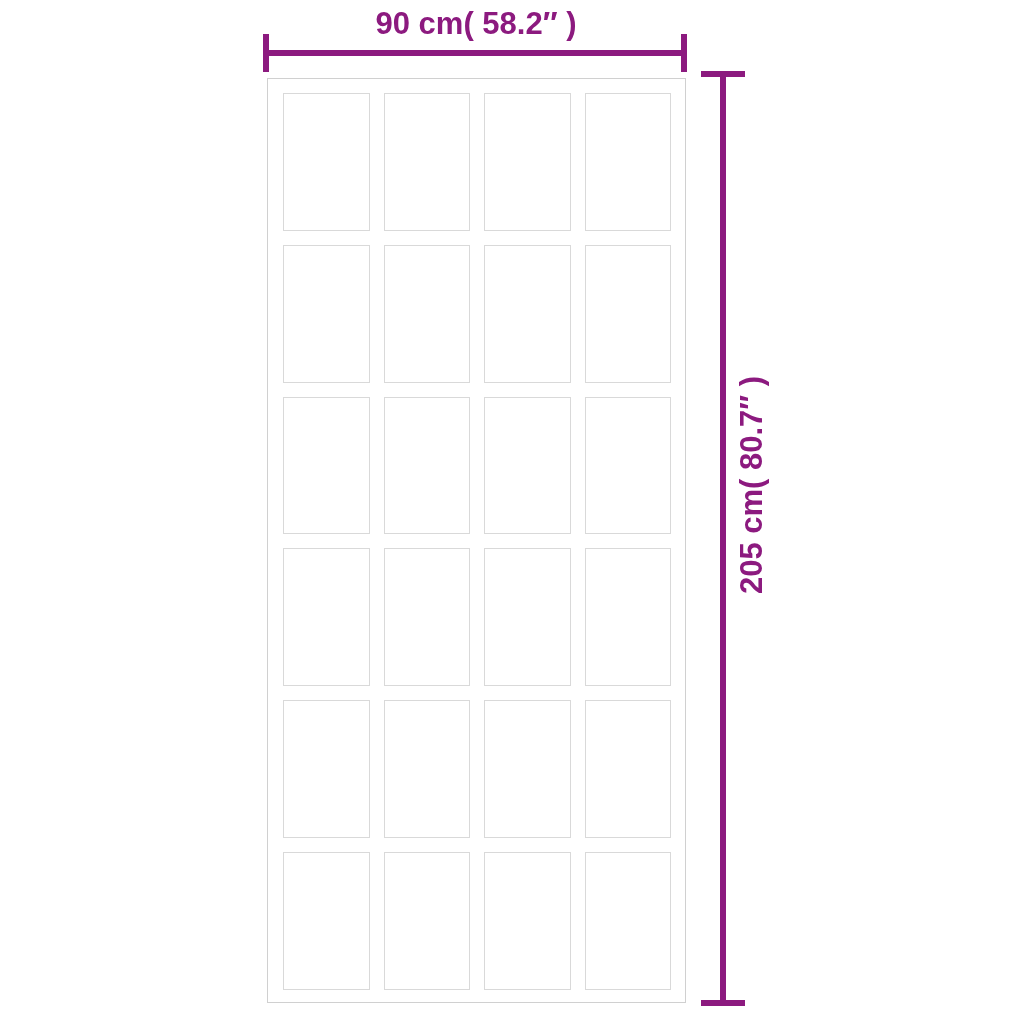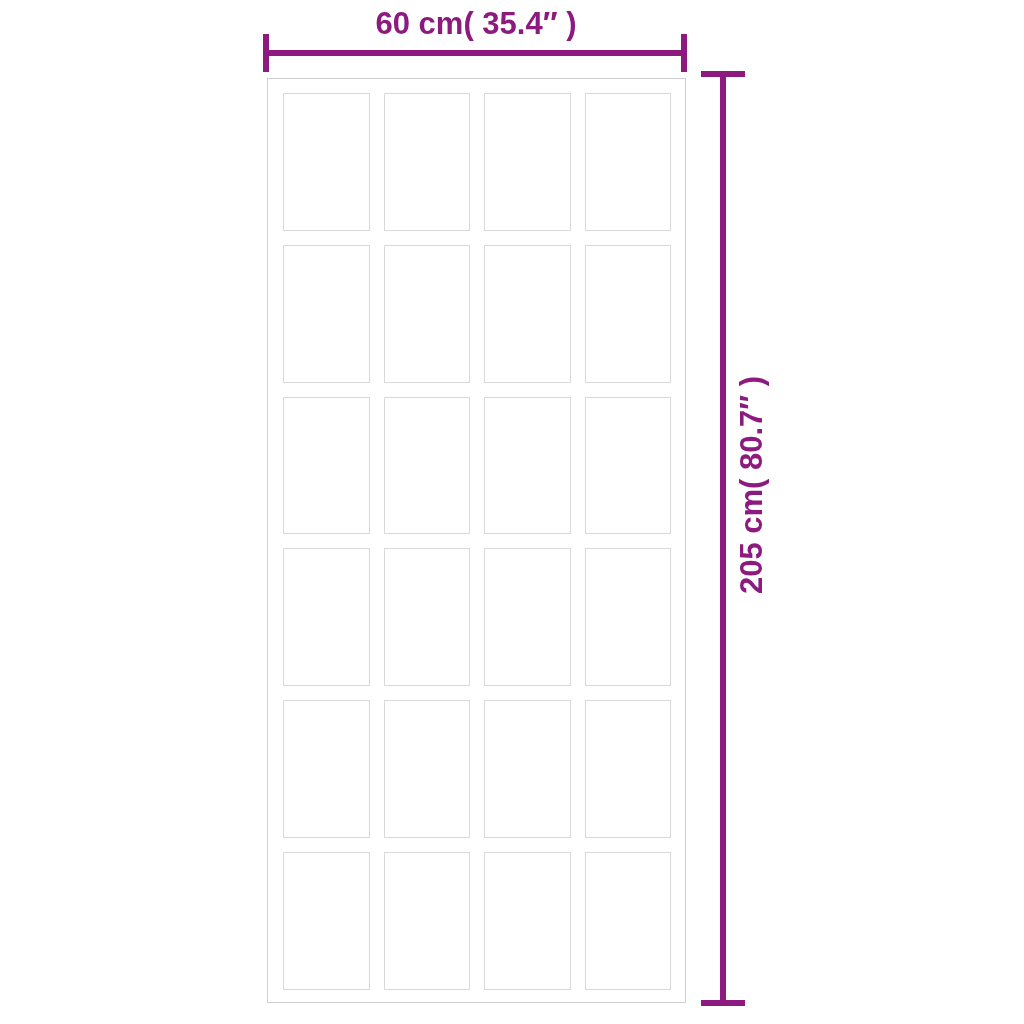--- a/index.html
+++ b/index.html
@@ -50,21 +50,21 @@
   .dim-label-v{
     left:752px;top:485px;
     transform:translate(-50%,-50%) rotate(-90deg);
   }
 </style>
 </head>
 <body>
 
 <div class="canvas">
 
-  <div class="dim-label dim-label-h">60 cm( 35.4″ )</div>
+  <div class="dim-label dim-label-h">90 cm( 58.2″ )</div>
   <div class="dim dim-h-line"></div>
   <div class="dim dim-h-tick-left"></div>
   <div class="dim dim-h-tick-right"></div>
 
   <div class="dim-label dim-label-v">205 cm( 80.7″ )</div>
   <div class="dim dim-v-line"></div>
   <div class="dim dim-v-tick-top"></div>
   <div class="dim dim-v-tick-bottom"></div>
 
   <div class="door">

